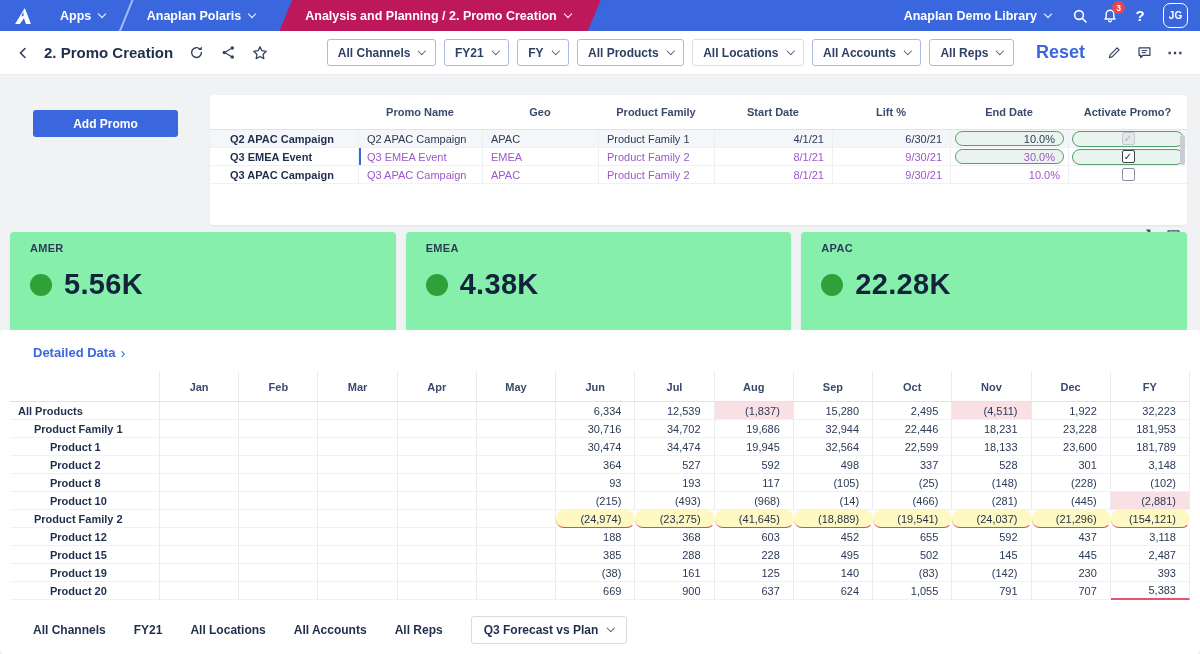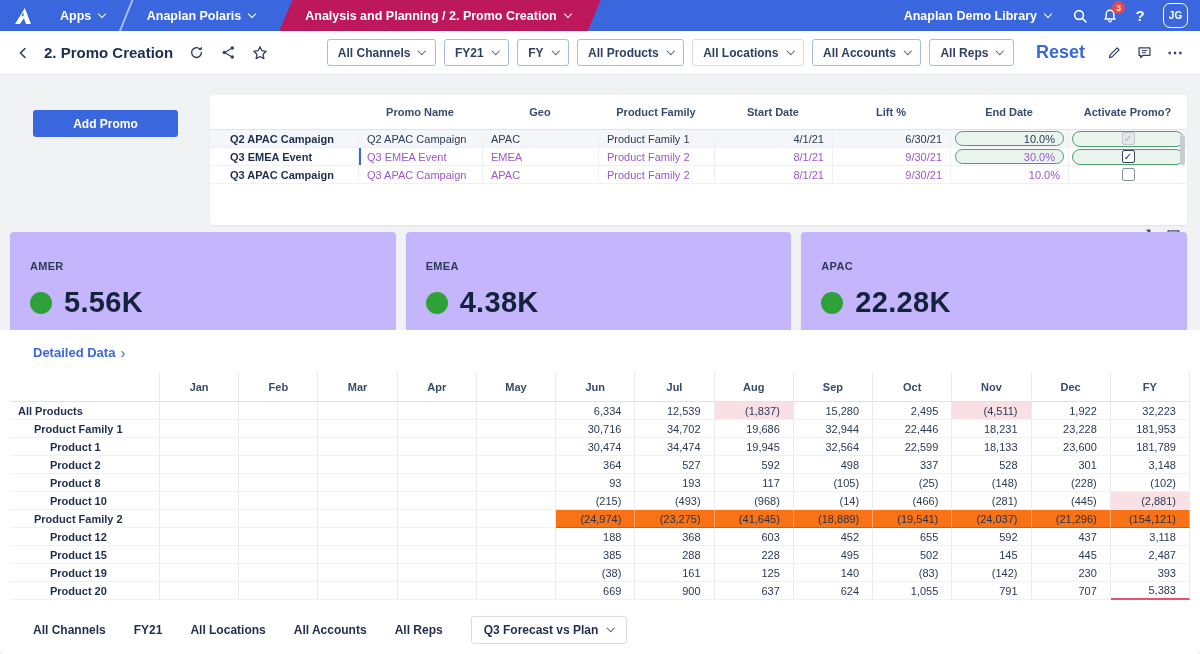--- a/index.html
+++ b/index.html
@@ -50,37 +50,37 @@
   .pill { flex:1; height:15px; margin:0 2px; border:1.5px solid #4F9E6B; background:#EAF4EE; border-radius:9px; display:flex; align-items:center; justify-content:flex-end; padding-right:8px; font-size:11px; }
   .greenbox { flex:1; height:16px; margin:0 1px; border:1.5px solid #4F9E6B; background:#EAF4EE; border-radius:8px; display:flex; align-items:center; justify-content:center; }
   .cb { width:13px; height:13px; border:1.4px solid #8A919D; border-radius:2px; background:#fff; display:flex; align-items:center; justify-content:center; font-size:10px; line-height:1; cursor:pointer; color:#1A1F29; }
   .cb.checked { border-color:#3C4350; }
   .cb.disabled { background:#E4E6EA; border-color:#C3C7CE; color:#A9AFB9; }
   .scroll-thumb { position:absolute; right:2px; top:40px; width:5px; height:30px; border-radius:3px; background:#C9CDD3; cursor:pointer; }
 
   .kpi-actions { position:absolute; right:18px; top:151px; display:flex; gap:10px; }
   .kpi-actions .tb-icon { width:18px; height:18px; }
   #kpiRow { position:absolute; left:10px; top:157px; width:1177px; display:flex; gap:10px; }
-  .kpi-card { flex:1; background:#c4b5fd; border-radius:4px; box-shadow:0 1px 2px rgba(16,24,40,.07); height:100px; padding:28px 20px; }
+  .kpi-card { flex:1; background:#86efac; border-radius:4px; box-shadow:0 1px 2px rgba(16,24,40,.07); height:100px; padding:10px 20px; }
   .kpi-label { font-size:11px; font-weight:700; color:#2E3B55; letter-spacing:.3px; }
   .kpi-valrow { display:flex; align-items:center; gap:12px; margin-top:14px; }
   .kpi-dot { width:22px; height:22px; border-radius:50%; background:#2EA238; }
   .kpi-value { font-size:29px; font-weight:700; color:#14233C; letter-spacing:.3px; }
 
   .detail-card { position:absolute; left:0; top:255px; width:1200px; height:324px; background:#fff; border-radius:4px; box-shadow:0 1px 2px rgba(16,24,40,.07); }
   .detail-link { position:absolute; left:33px; top:14px; color:#3A67DE; font-size:13px; font-weight:700; cursor:pointer; display:flex; align-items:center; gap:5px; }
   .detail-link .chev { font-size:15px; font-weight:400; }
   #detailTable { position:absolute; left:10px; right:10px; top:42px; }
   .detail-grid { display:grid; grid-template-columns:150px repeat(13, 1fr); }
   .dh { height:30px; display:flex; align-items:center; justify-content:center; font-size:11px; font-weight:700; color:#3A4A6B; border-bottom:1px solid #DFE2E7; border-right:1px solid #E9EBEF; }
   .dh.corner { border-right:1px solid #E9EBEF; }
   .dl { height:18px; display:flex; align-items:center; font-size:11px; font-weight:700; color:#1F2E4D; border-bottom:1px solid #EFF1F3; border-right:1px solid #E9EBEF; }
   .dv { height:18px; display:flex; align-items:center; justify-content:flex-end; padding-right:13px; font-size:11px; color:#2B3A55; border-bottom:1px solid #EFF1F3; border-right:1px solid #E9EBEF; }
   .dv.pink { background:#F9E0E5; }
-  .dv.redcell { background:#f97316; color:#27324A; border-right:1px solid rgba(255,255,255,.35); border-bottom:1px solid #D44B63; }
+  .dv.redcell { background:#fef9c3; color:#27324A; border-right:1px solid rgba(255,255,255,.35); border-bottom:1px solid #D44B63;border-radius:8px; }
   .dv.redline { border-bottom:2px solid #E5536D; }
 
   .footerbar { position:absolute; left:33px; bottom:10px; display:flex; align-items:center; gap:28px; }
   .flabel { font-size:12px; font-weight:700; color:#1F2E4D; cursor:pointer; white-space:nowrap; }
   .fdrop { display:flex; align-items:center; height:28px; padding:0 12px; border:1px solid #D8DCE3; border-radius:3px; font-size:12px; font-weight:700; color:#1F2E4D; cursor:pointer; }
   .fdrop .caret { border-color:#44537A; width:5.5px; height:5.5px; margin-left:10px; }
 
   svg { display:block; }
 </style>
 </head>

